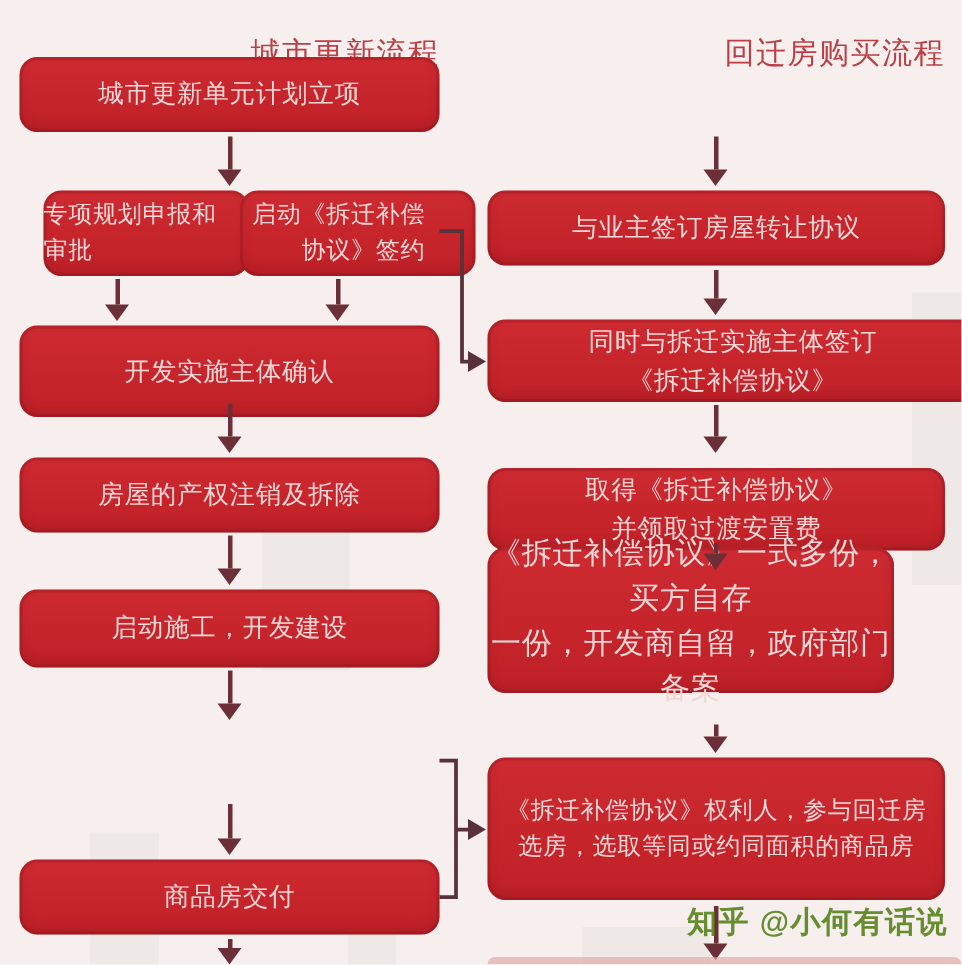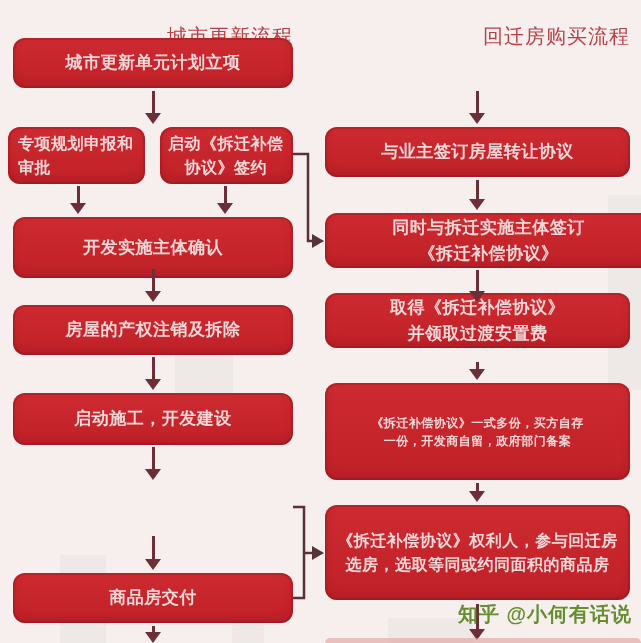--- a/index.html
+++ b/index.html
@@ -28,42 +28,42 @@
   }
   .t-left{left:13px;width:280px;}
   .t-right{left:325px;width:305px;}
 
   .box{
     position:absolute;
     background:linear-gradient(180deg,#cd2a31 0%,#c6242b 60%,#bf2128 100%);
     border-radius:12px;
     box-shadow:inset 0 0 0 2px rgba(130,20,28,.28), inset 0 -4px 8px rgba(100,10,18,.18);
     color:#f2d7d7;
-    font-size:17px;font-weight:bold;
+    font-size:17px;font-weight:normal;
     display:flex;align-items:center;justify-content:center;
     text-align:center;white-space:pre-line;line-height:1.5;
     letter-spacing:.5px;
   }
   
   .b-l1{left:13px;top:38px;width:280px;height:50px;}
-  .b-l2a{left:8px;top:127px;width:137px;height:57px;font-size:16px;
-         justify-content:flex-start;text-align:left;padding-left:10px;box-sizing:border-box;}
-  .b-l2b{left:160px;top:127px;width:133px;height:57px;font-size:16px;
-         justify-content:flex-start;text-align:center;padding-left:8px;box-sizing:border-box;}
+  .b-l2a{left:29px;top:127px;width:137px;height:57px;font-size:16px;
+         justify-content:flex-start;text-align:left;box-sizing:border-box;}
+  .b-l2b{left:160px;top:127px;width:157px;height:57px;font-size:16px;
+         justify-content:flex-start;text-align:right;padding-left:8px;box-sizing:border-box;}
   .b-l3{left:13px;top:217px;width:280px;height:61px;}
   .b-l4{left:13px;top:305px;width:280px;height:50px;}
   .b-l5{left:13px;top:393px;width:280px;height:52px;}
   .b-l6{left:13px;top:483px;width:280px;height:50px;}
   .b-l7{left:13px;top:573px;width:280px;height:50px;}
   
   .b-r1{left:325px;top:38px;width:305px;height:49px;}
   .b-r2{left:325px;top:127px;width:305px;height:50px;}
   .b-r3{left:325px;top:213px;width:327px;height:55px;}
-  .b-r4{left:325px;top:293px;width:305px;height:55px;}
-  .b-r5{left:325px;top:383px;width:305px;height:97px;font-size:12px;}
+  .b-r4{left:325px;top:312px;width:305px;height:55px;}
+  .b-r5{left:325px;top:365px;width:271px;height:97px;font-size:20px;}
   .b-r6{left:325px;top:505px;width:305px;height:95px;font-size:16px;}
 
   
   .arr{position:absolute;width:16px;display:flex;flex-direction:column;align-items:center;}
   .arr .stem{width:3px;flex:1;background:#6d2f37;}
   .arr .head{width:0;height:0;flex:0 0 auto;
     border-left:8px solid transparent;border-right:8px solid transparent;
     border-top:11px solid #6d2f37;}
   .a-l1{left:145px;top:91px;height:33px;}
   .a-l2a{left:70px;top:186px;height:28px;}

